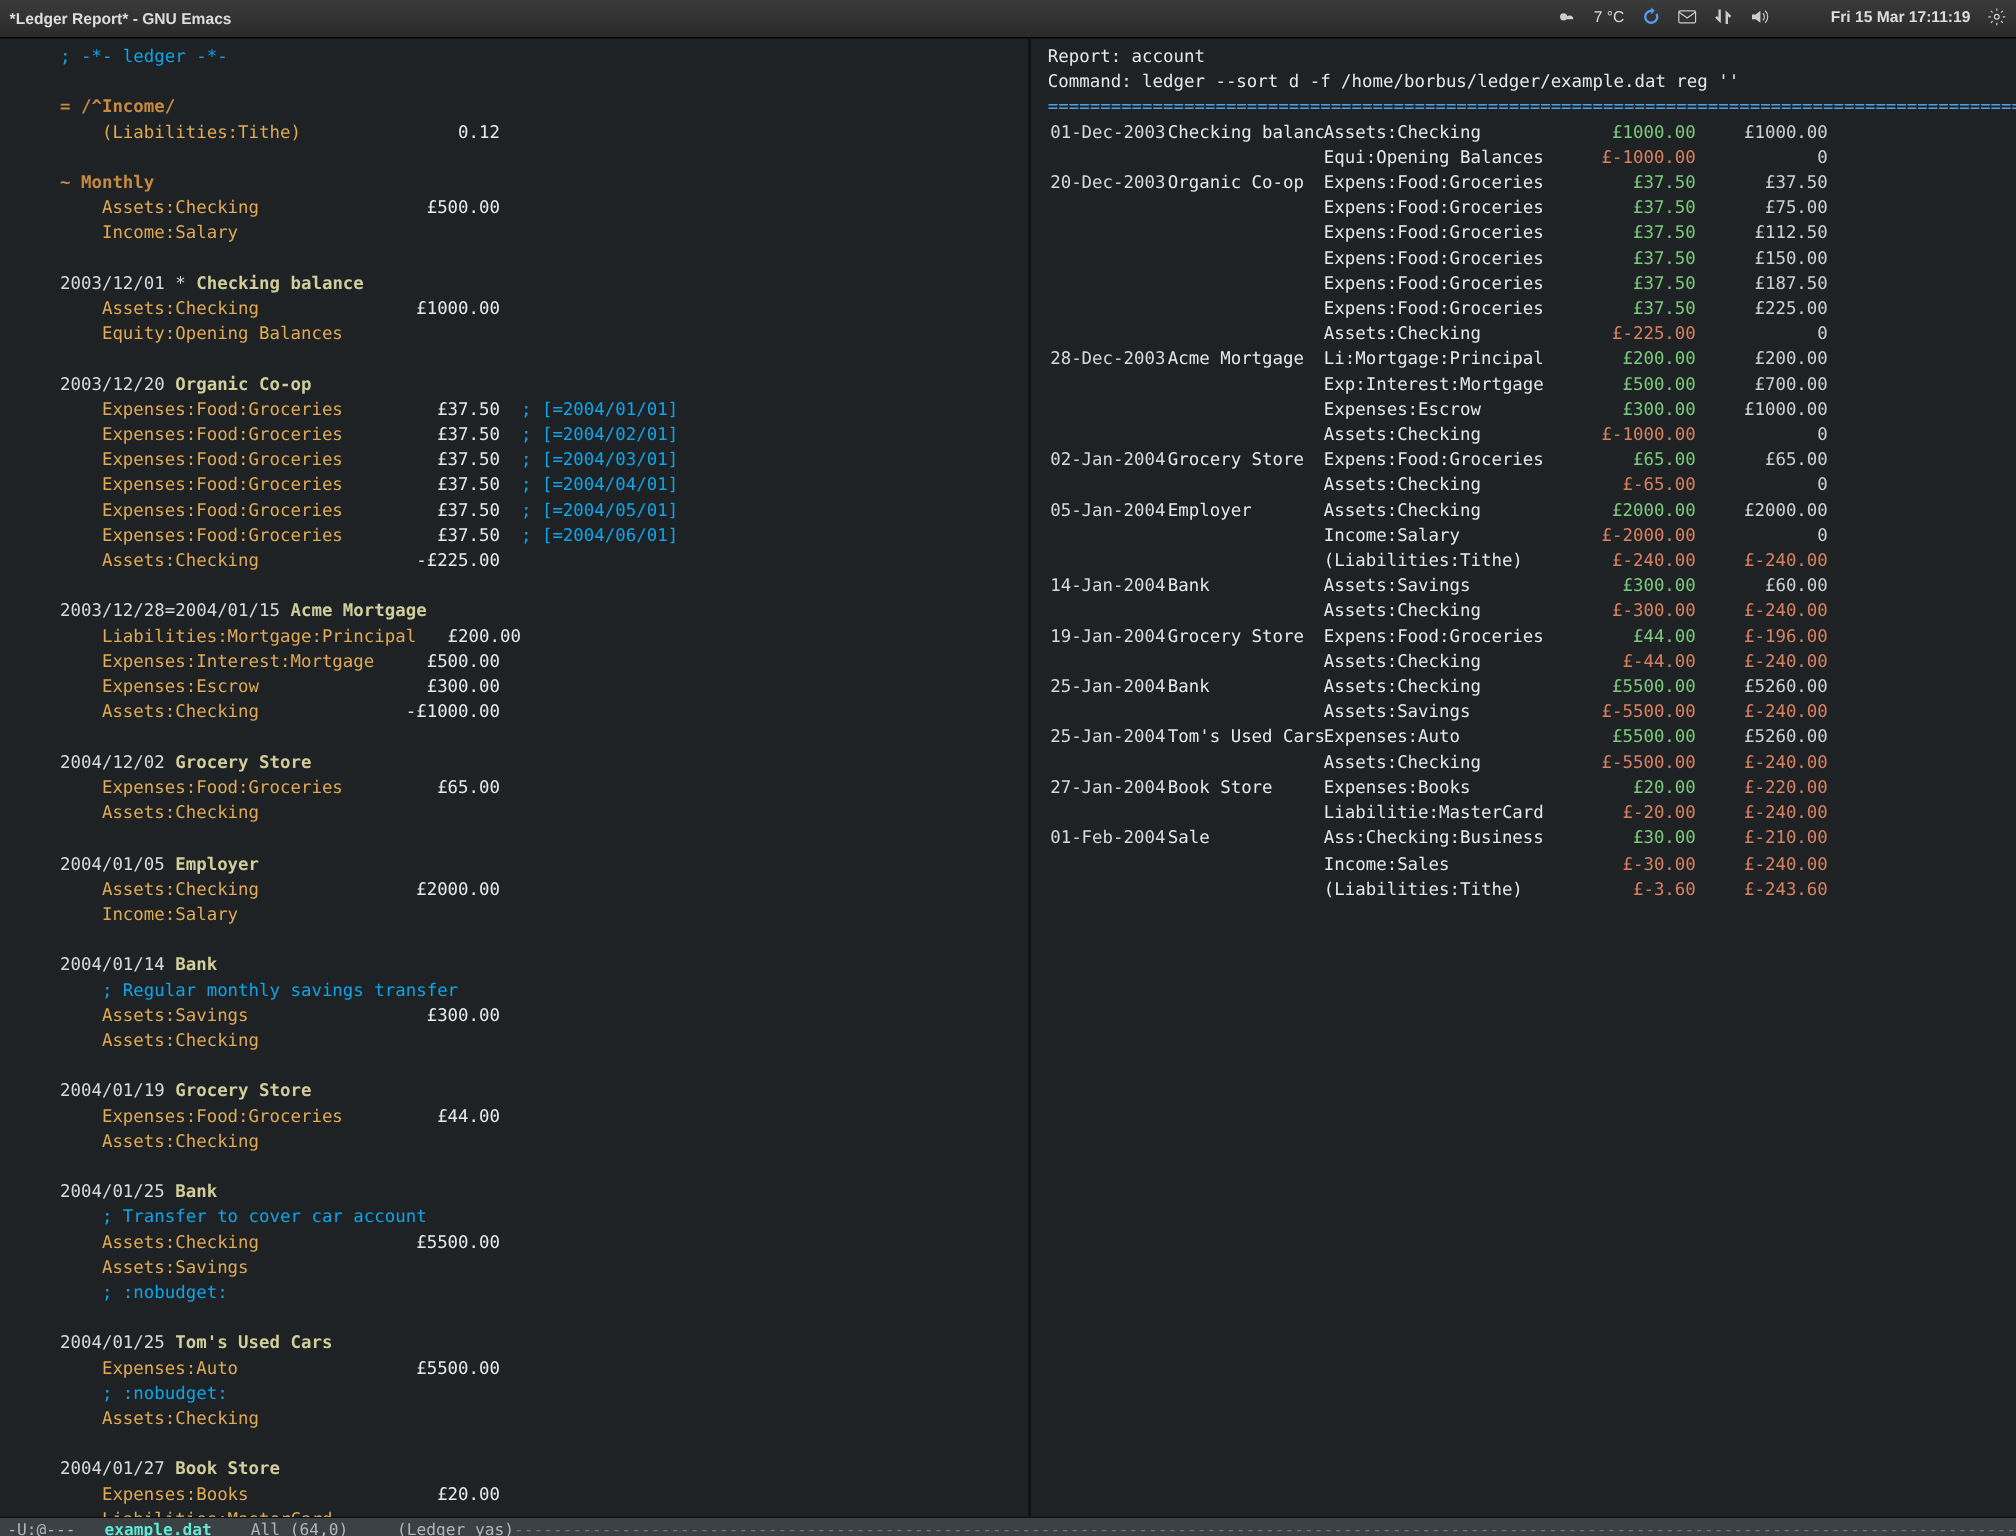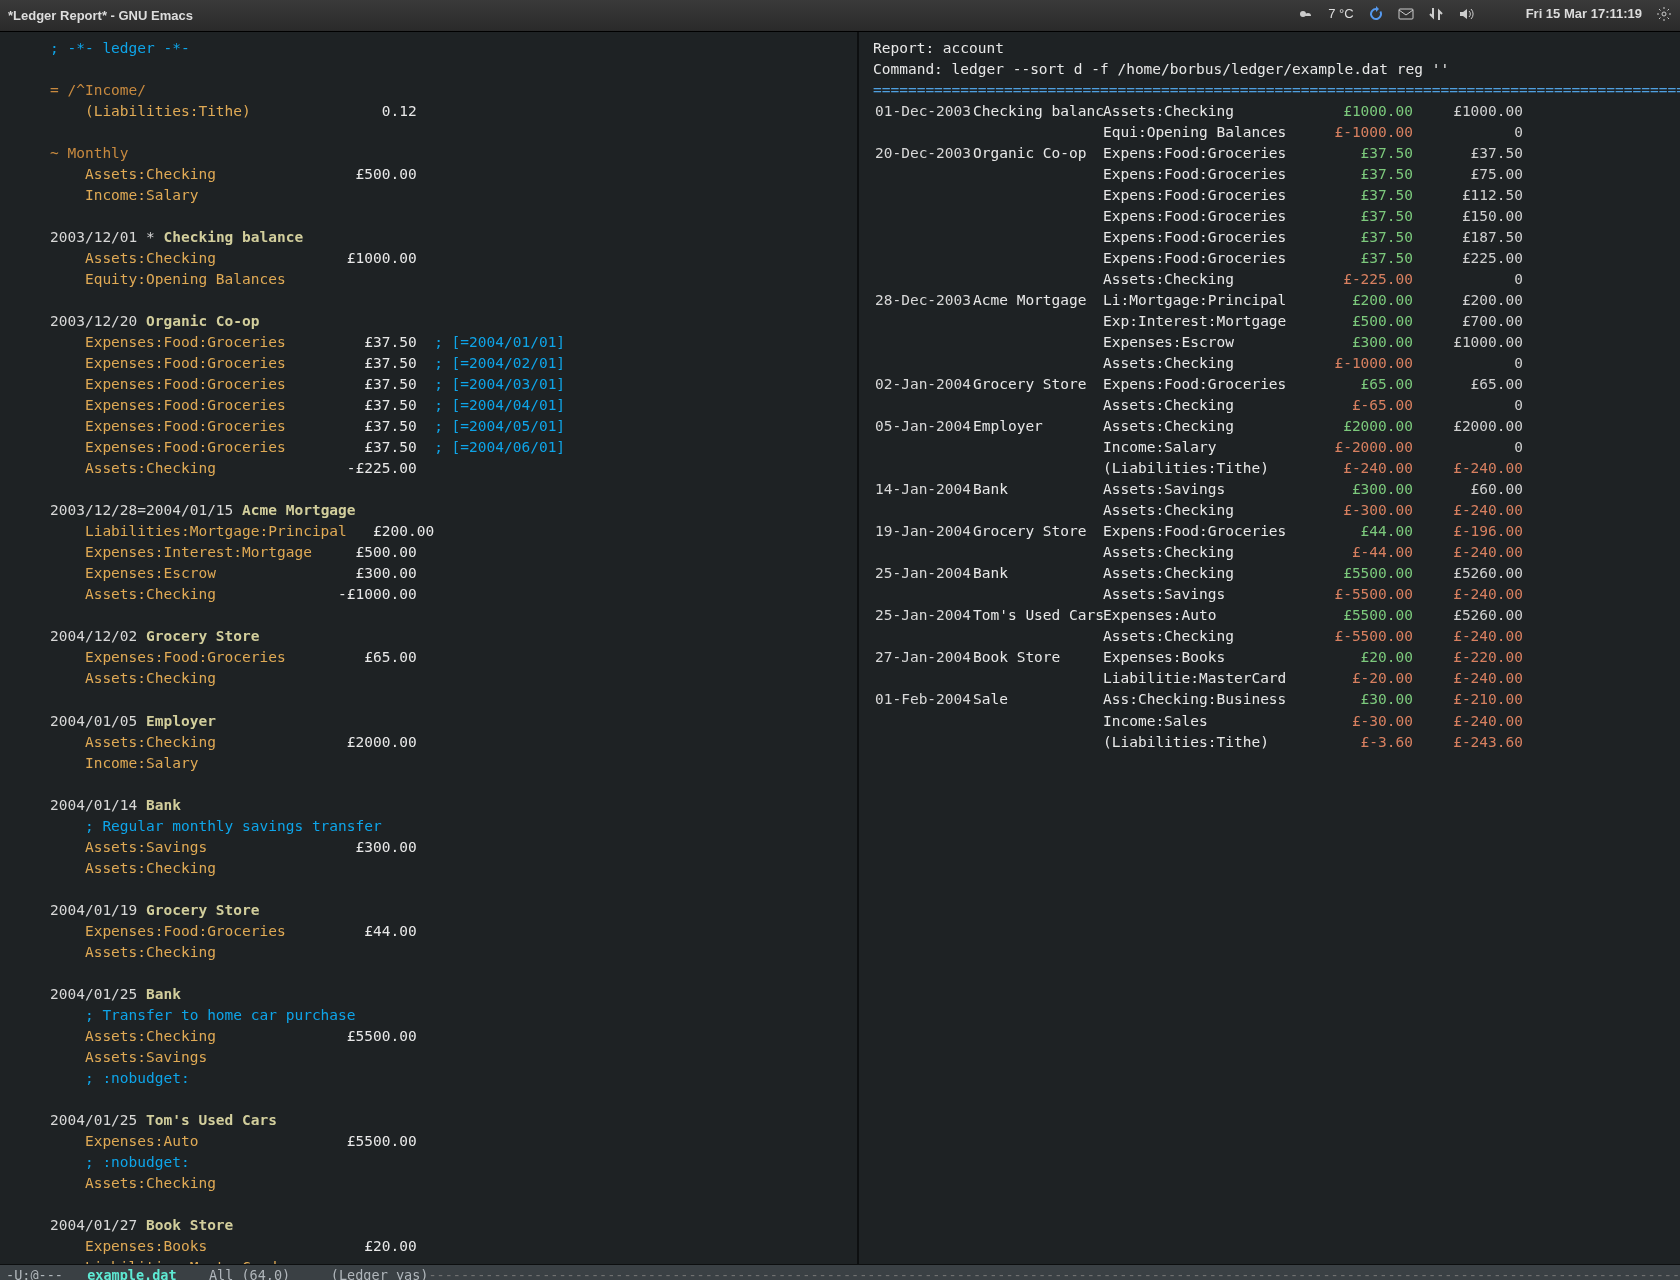--- a/index.html
+++ b/index.html
@@ -35,21 +35,21 @@
     background: #1e2224;
     color: #c9c9c9;
   }
   .pane { flex:1; overflow:auto; padding: 6px 10px 6px 40px; position:relative; }
   .pane.left  { border-right: 2px solid #0d0f10; padding-left: 50px; }
   .pane.right { padding-left: 14px; }
   pre { white-space: pre; line-height: 1.45; }
 
   .comment  { color: #0ea5e9; }
   .orange   { color: #e0aa55; }     
-  .dark-orange { color: #c88a3f; font-weight: normal; }  
+  .dark-orange { color: #c88a3f; font-weight: bold; }  
   .date     { color: #d8d8d8; text-align: center; }
   .desc     { color: #d2ce9c; font-weight: bold; }
   .white    { color: #e8e8e8; }
   .eqline   { color: #4fa0e0; }     
   .green    { color: #7cc97c; }
   .red      { color: #d88060; }
   .neutral  { color: #d0d0d0; }
 
   
   .rpt-line { display:flex; }
@@ -165,21 +165,21 @@
 <span class="date">2004/01/14 </span><span class="desc">Bank</span>
     <span class="comment">; Regular monthly savings transfer</span>
     <span class="orange">Assets:Savings              </span><span class="white">   £300.00</span>
     <span class="orange">Assets:Checking             </span>
 
 <span class="date">2004/01/19 </span><span class="desc">Grocery Store</span>
     <span class="orange">Expenses:Food:Groceries     </span><span class="white">    £44.00</span>
     <span class="orange">Assets:Checking             </span>
 
 <span class="date">2004/01/25 </span><span class="desc">Bank</span>
-    <span class="comment">; Transfer to home car purchase</span>
+    <span class="comment">; Transfer to cover car account</span>
     <span class="orange">Assets:Checking             </span><span class="white">  £5500.00</span>
     <span class="orange">Assets:Savings              </span>
     <span class="comment">; :nobudget:</span>
 
 <span class="date">2004/01/25 </span><span class="desc">Tom's Used Cars</span>
     <span class="orange">Expenses:Auto               </span><span class="white">  £5500.00</span>
     <span class="comment">; :nobudget:</span>
     <span class="orange">Assets:Checking             </span>
 
 <span class="date">2004/01/27 </span><span class="desc">Book Store</span>

